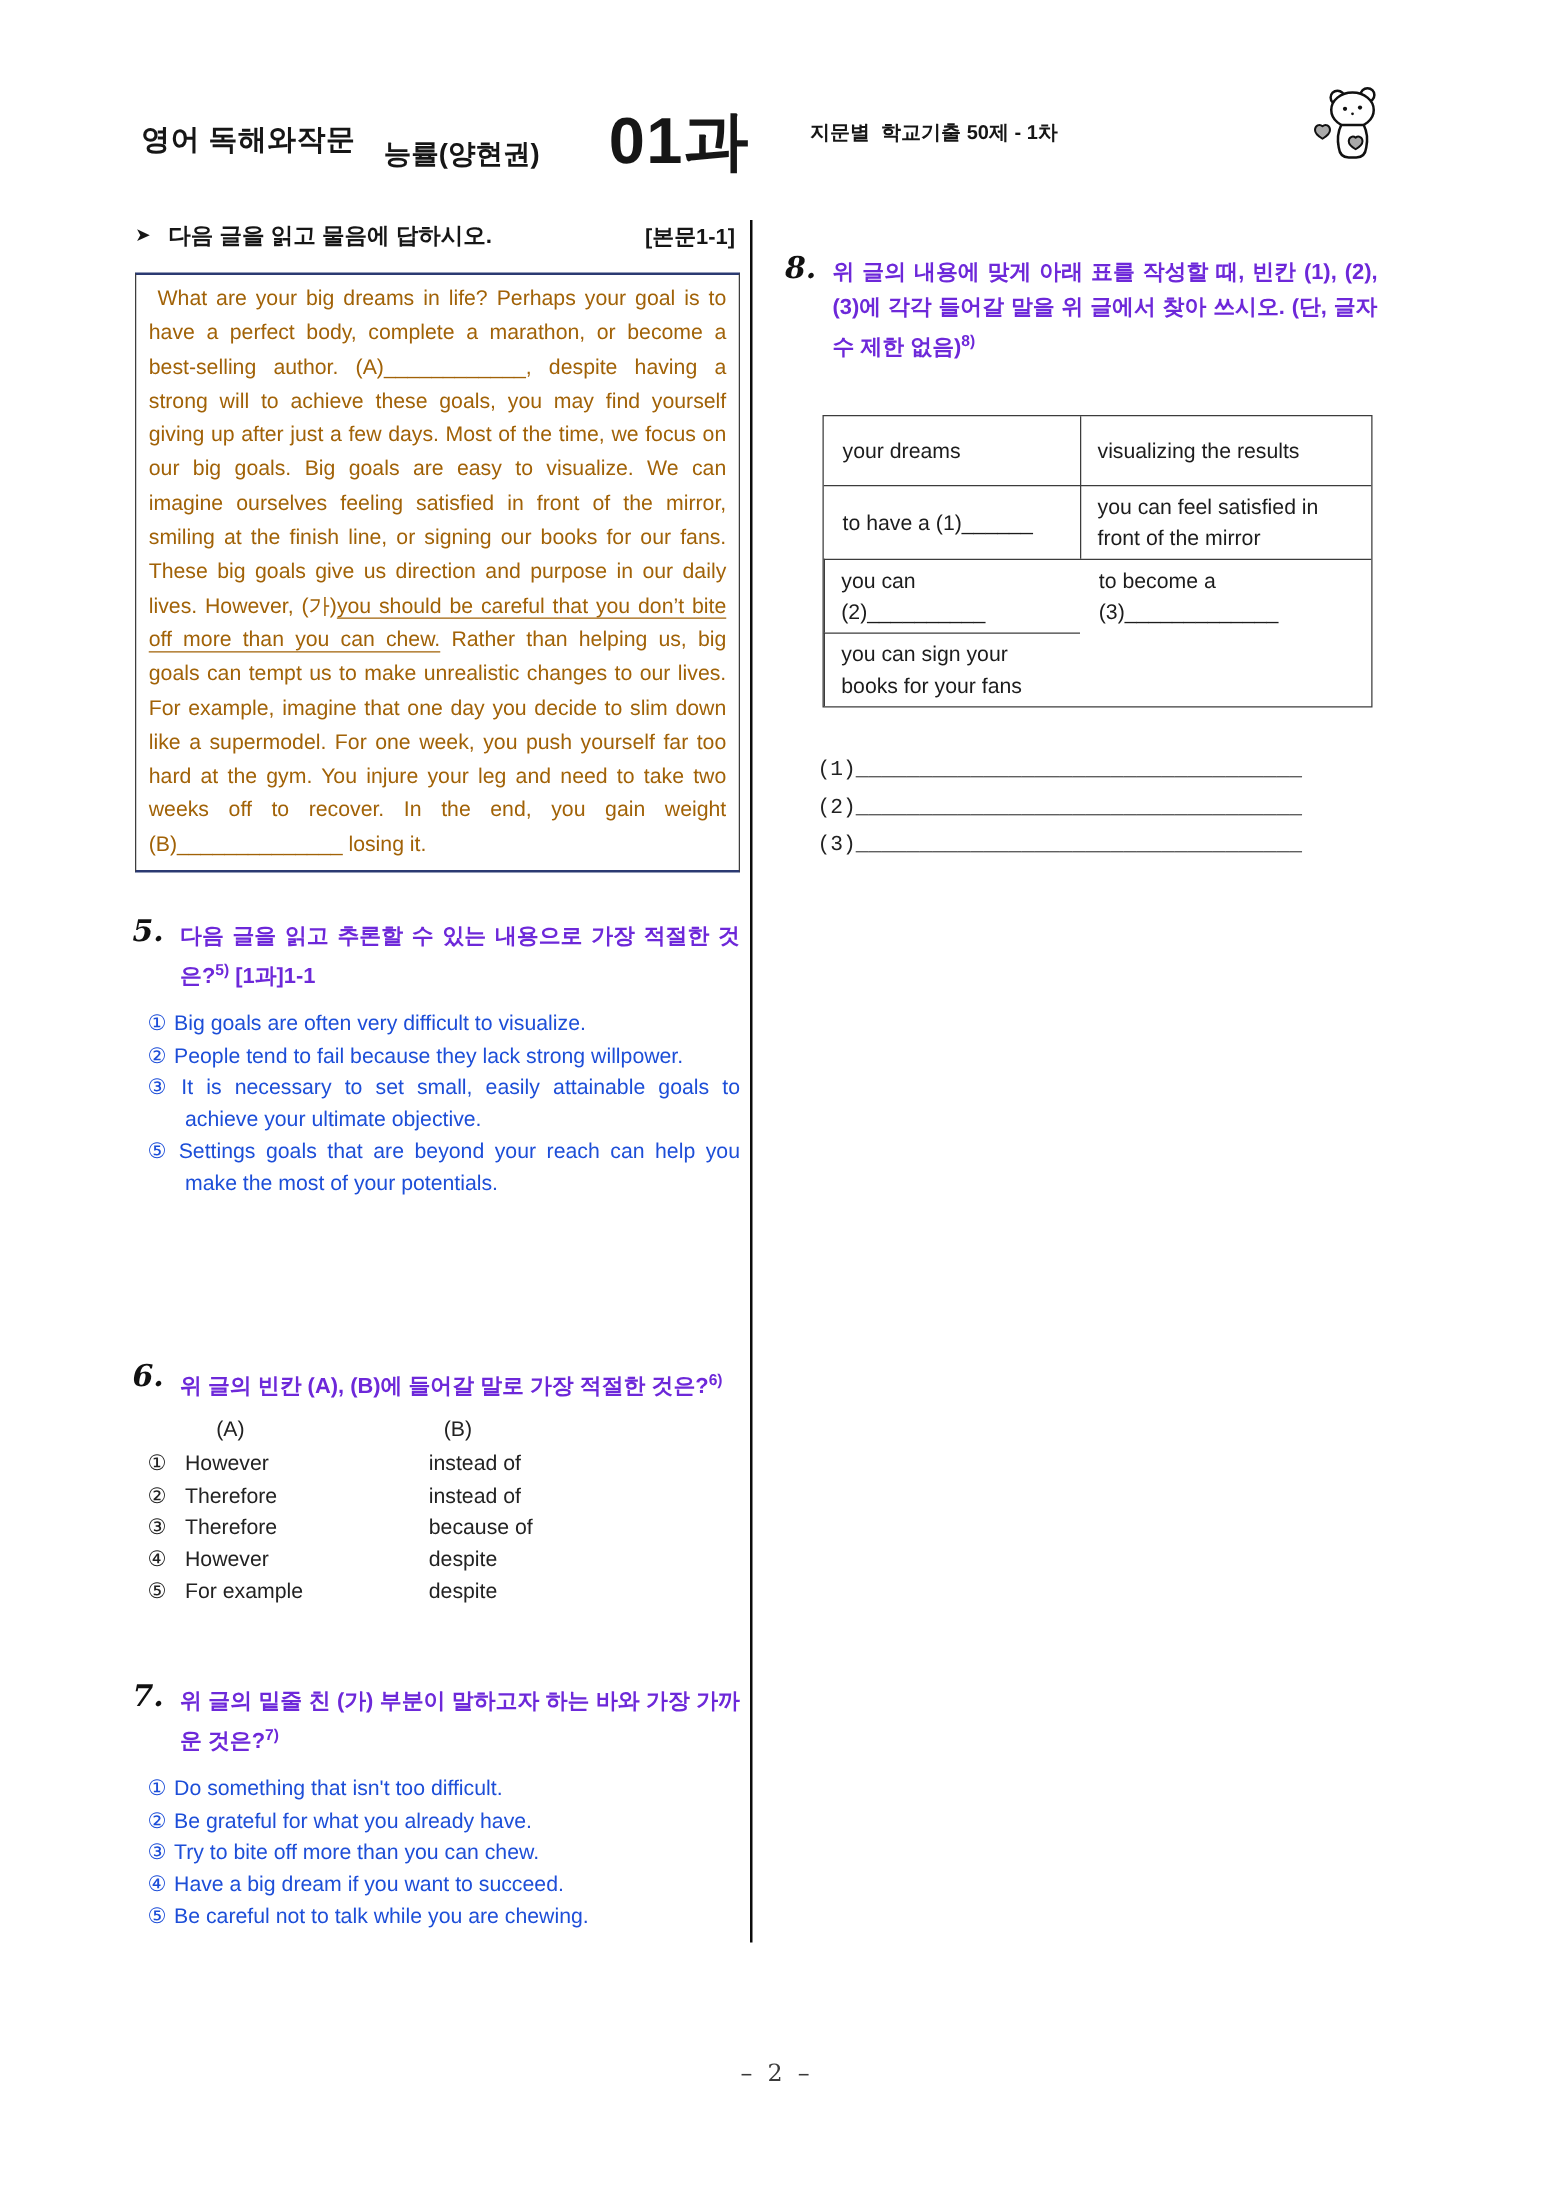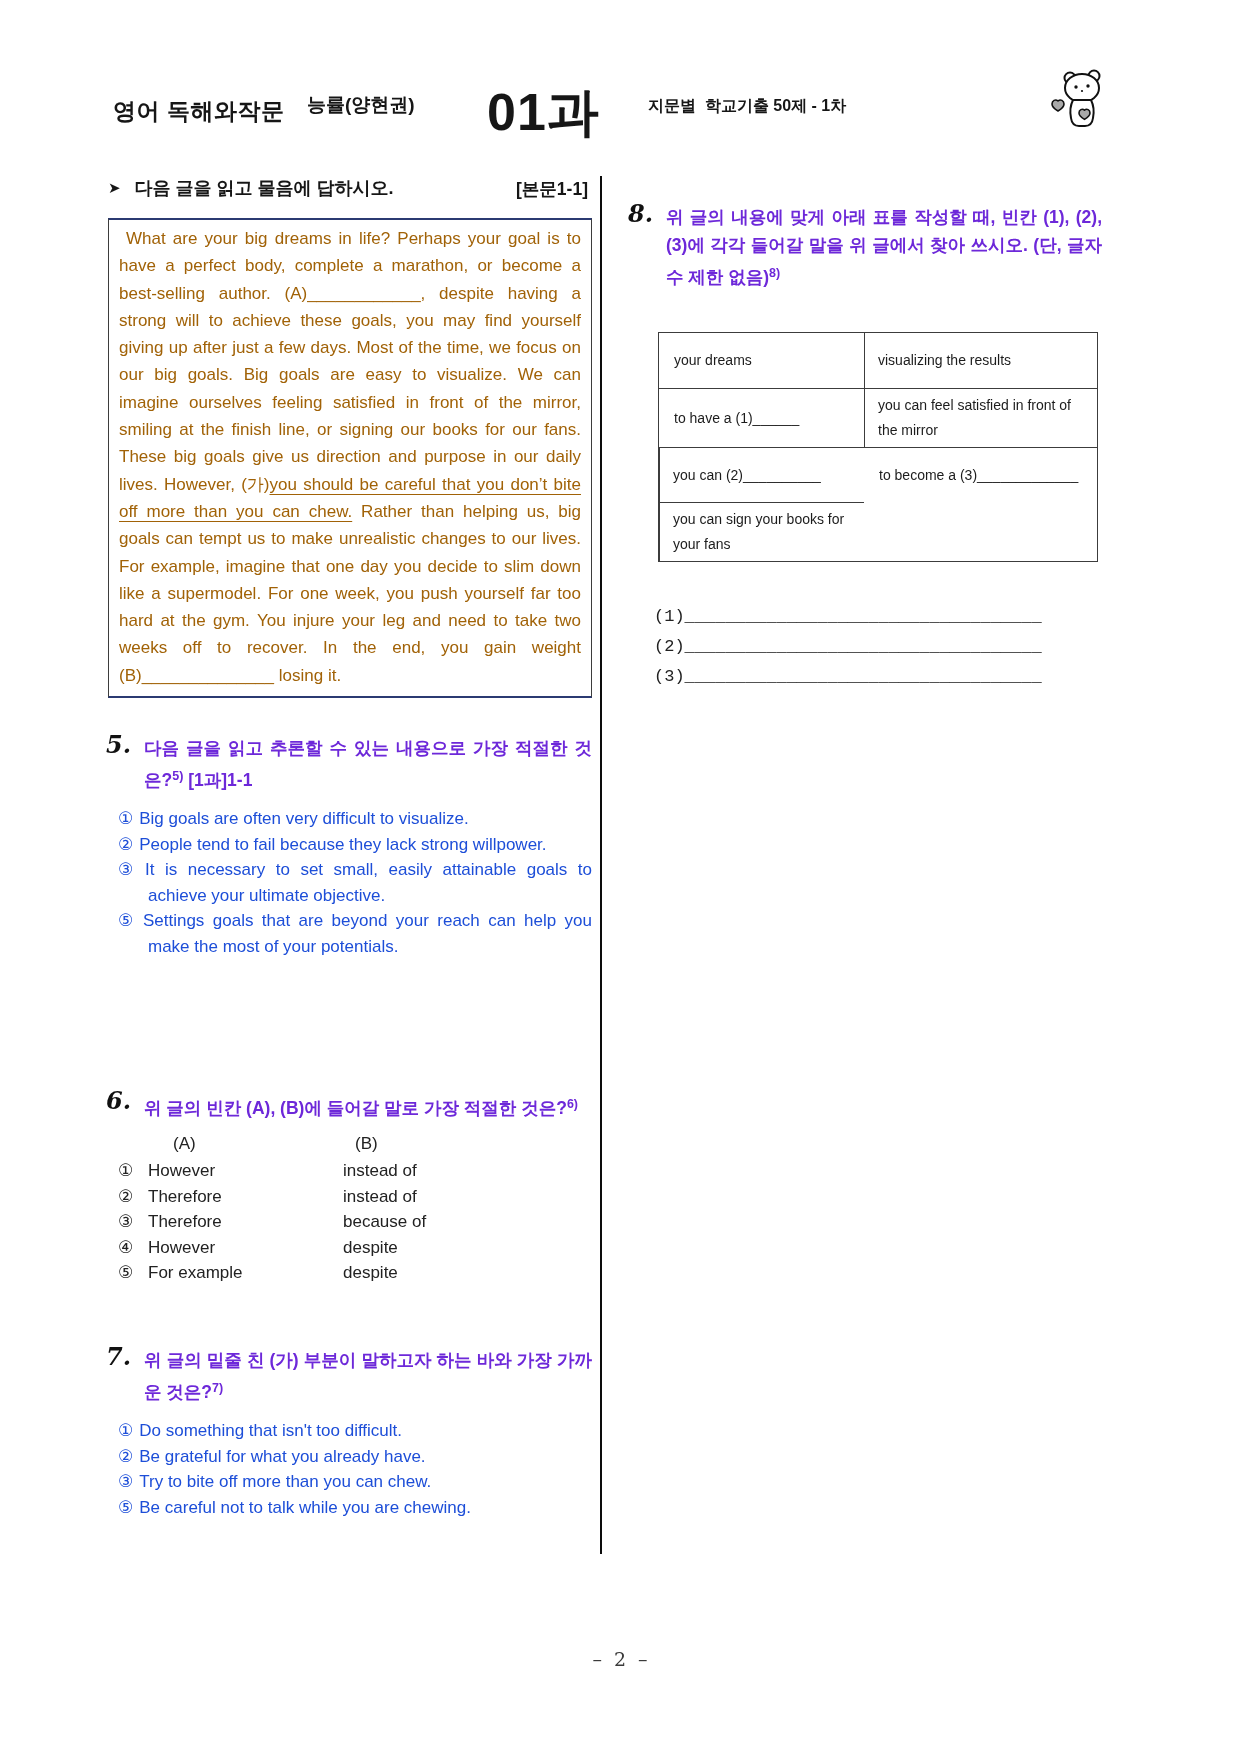--- a/index.html
+++ b/index.html
@@ -6,21 +6,21 @@
   body{
     width:1240px;height:1753px;position:relative;background:#ffffff;
     color:#161616;font-family:"Liberation Sans","DejaVu Sans",sans-serif;
     -webkit-font-smoothing:antialiased;
   }
   .abs{position:absolute;}
   .pre{white-space:pre;}
 
   
   .hdr-subject{left:113px;top:96px;font-size:23px;font-weight:700;letter-spacing:0.5px;}
-  .hdr-book{left:307px;top:92px;font-size:19px;font-weight:700;}
+  .hdr-book{left:307px;top:108px;font-size:22px;font-weight:700;}
   .hdr-lesson{left:487px;top:78px;font-size:52px;font-weight:800;letter-spacing:1px;}
   .hdr-title{left:648px;top:96px;font-size:16px;font-weight:700;}
   .hdr-bear{left:1050px;top:66px;}
 
   
   .col-divider{left:600px;top:176px;width:1.6px;height:1378px;background:#0c0c0c;}
 
   
   .direction{left:108px;top:176px;width:484px;font-size:18px;font-weight:700;}
   .direction .arrow{font-size:15px;margin-right:14px;position:relative;top:-1px;}
@@ -64,21 +64,21 @@
   .ab-row .pb{padding-left:10px;}
 
   
   .tbl{
     left:658px;top:332px;width:440px;box-sizing:border-box;
     display:grid;grid-template-columns:205px 1fr;
     border:1.4px solid #3c3c3c;
   }
   .cell{
     box-sizing:border-box;min-height:55px;display:flex;align-items:center;
-    font-size:14px;line-height:25px;color:#1c1c1c;padding:4px 15px;
+    font-size:17px;line-height:25px;color:#1c1c1c;padding:4px 15px;
   }
   .cell.r{border-left:1.4px solid #3c3c3c;padding:4px 13px;}
   .rowline{border-top:1.4px solid #3c3c3c;}
 
   
   .answers{left:654px;top:602px;width:470px;font-family:Liberation Mono, monospace;}
   .ansline{font-size:17px;line-height:30px;color:#222;white-space:pre;}
 
   
   .footer{left:0;top:1648px;width:1240px;text-align:center;
@@ -174,20 +174,21 @@
 
 <div class="abs q" style="left:108px;top:1346px;width:484px;">
   <div class="qhead">
     <span class="qnum">7.</span>
     <div class="qtext"><span>위 글의 밑줄 친 (가) 부분이 말하고자 하는 바와 가장 가까운 것은?</span><sup>7)</sup></div>
   </div>
   <div class="opts">
     <div class="opt"><span class="onum">①</span><span>Do something that isn't too difficult.</span></div>
     <div class="opt"><span class="onum">②</span><span>Be grateful for what you already have.</span></div>
     <div class="opt"><span class="onum">③</span><span>Try to bite off more than you can chew.</span></div>
+    <div class="opt"><span class="onum">④</span><span>Have a big dream if you want to succeed.</span></div>
     <div class="opt"><span class="onum">⑤</span><span>Be careful not to talk while you are chewing.</span></div>
   </div>
 </div>
 
 <div class="abs q" style="left:630px;top:203px;width:472px;">
   <div class="qhead">
     <span class="qnum">8.</span>
     <div class="qtext"><span>위 글의 내용에 맞게 아래 표를 작성할 때, 빈칸 (1), (2), (3)에 각각 들어갈 말을 위 글에서 찾아 쓰시오. (단, 글자 수 제한 없음)</span><sup>8)</sup></div>
   </div>
 </div>

